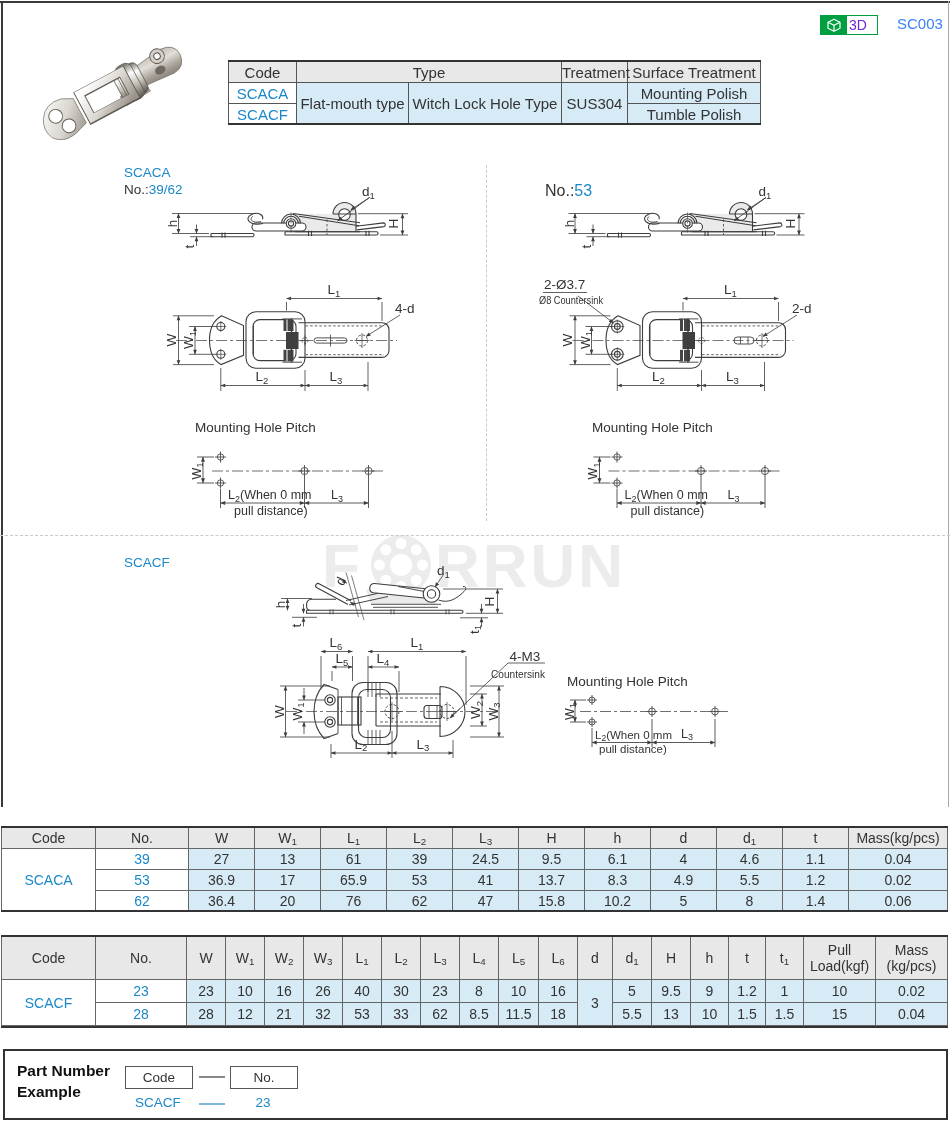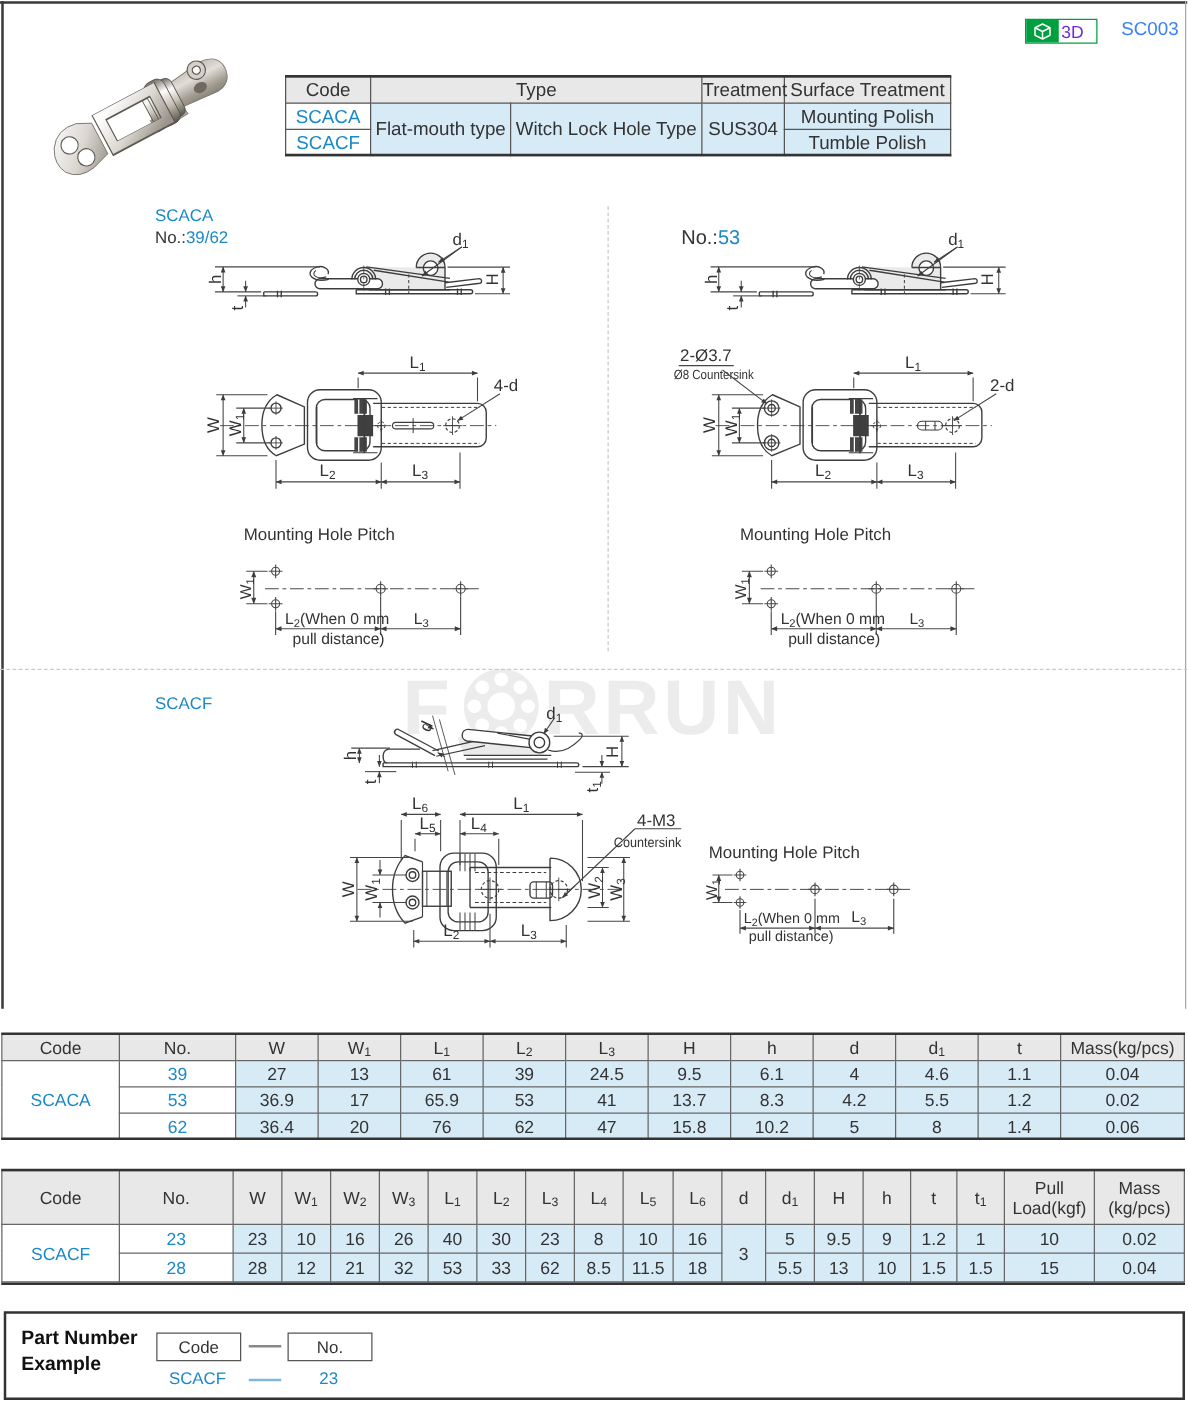--- a/index.html
+++ b/index.html
@@ -494,21 +494,21 @@
  </tr>
  <tr>
   <td class="wh blue">53</td>
           <td class="bl">36.9</td>
           <td class="bl">17</td>
           <td class="bl">65.9</td>
           <td class="bl">53</td>
           <td class="bl">41</td>
           <td class="bl">13.7</td>
           <td class="bl">8.3</td>
-          <td class="bl">4.2</td>
+          <td class="bl">4.9</td>
           <td class="bl">5.5</td>
           <td class="bl">1.2</td>
           <td class="bl">0.02</td>
  </tr>
  <tr>
   <td class="wh blue">62</td>
           <td class="bl">36.4</td>
           <td class="bl">20</td>
           <td class="bl">76</td>
           <td class="bl">62</td>

